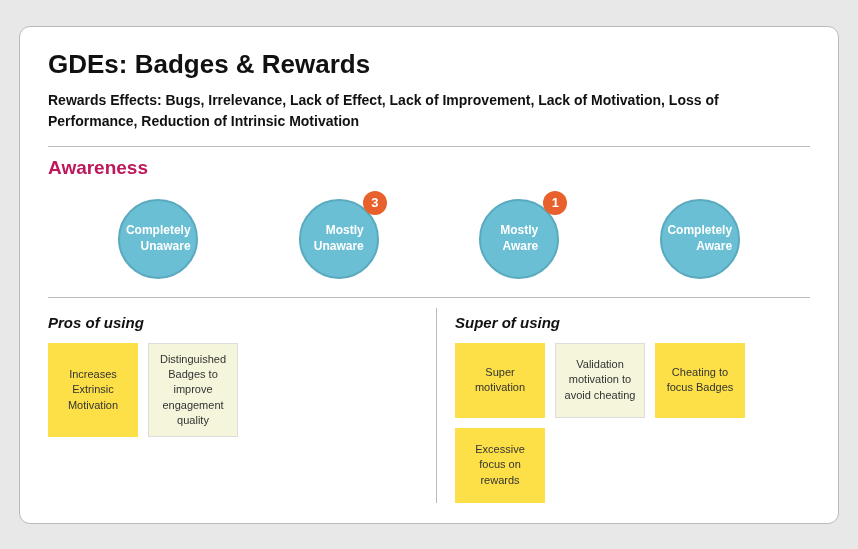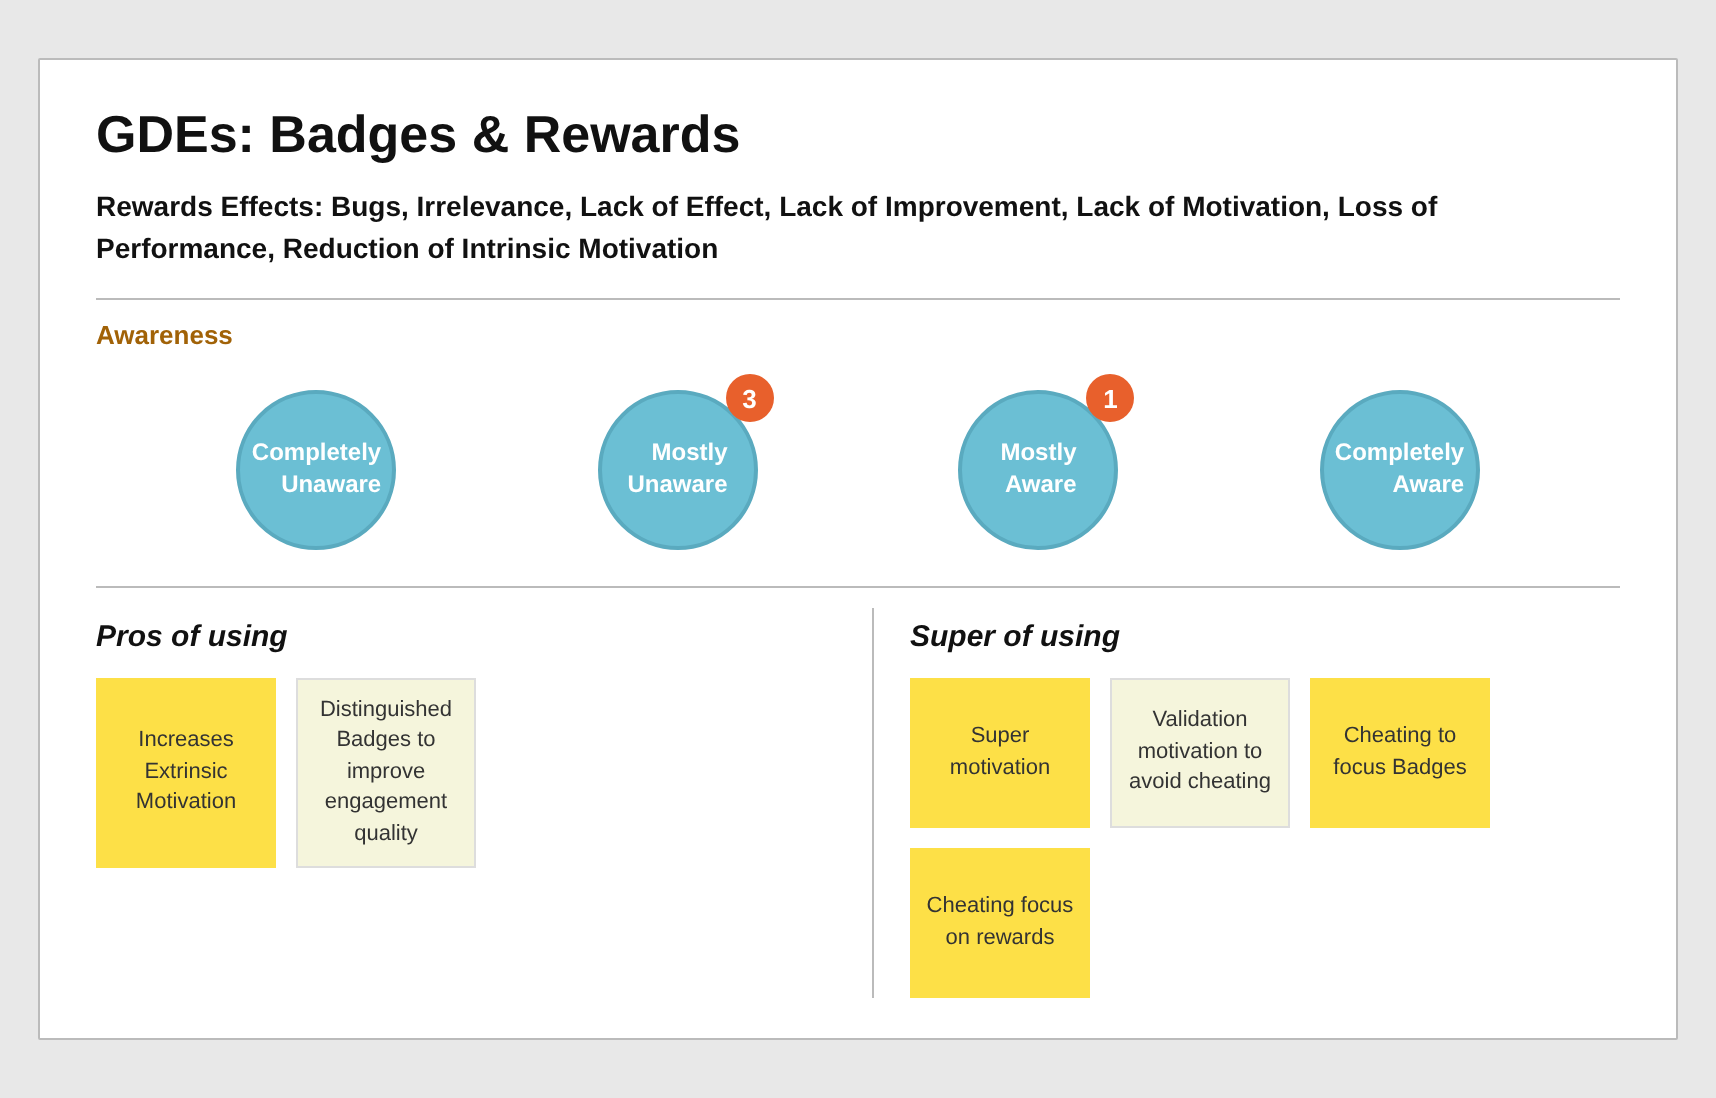--- a/index.html
+++ b/index.html
@@ -7,21 +7,21 @@
       font-family: Arial, sans-serif;
       background: #e8e8e8;
       display: flex;
       align-items: center;
       justify-content: center;
       min-height: 100vh;
     }
     .card {
       background: #fff;
       border: 1.5px solid #bbb;
-      border-radius: 1px;
+      border-radius: 11px;
       width: 820px;
       padding: 22px 28px 20px 28px;
     }
     .main-title {
       font-size: 26px;
       font-weight: bold;
       margin-bottom: 10px;
       color: #111;
     }
     .negative-effects {
@@ -32,23 +32,23 @@
     }
     .negative-effects span {
       font-weight: bold;
     }
     .divider {
       border: none;
       border-top: 1.5px solid #bbb;
       margin-bottom: 10px;
     }
     .awareness-label {
-      font-size: 13px;
-      font-weight: bold;
-      color: #a16207;
+      font-size: 19px;
+      font-weight: bold;
+      color: #be185d;
       margin-bottom: 20px;
     }
     .awareness-row {
       display: flex;
       flex-direction: row;
       align-items: center;
       justify-content: space-around;
       margin-bottom: 18px;
       padding: 0 20px;
     }
@@ -198,17 +198,17 @@
       </div>
     </div>
     <div class="cons-section">
       <div class="section-label">
         <span>Super</span><span> of using</span>
       </div>
       <div class="sticky-notes-row">
         <div class="sticky sticky-yellow">Super motivation</div>
         <div class="sticky sticky-white">Validation motivation to avoid cheating</div>
         <div class="sticky sticky-yellow">Cheating to focus Badges</div>
-        <div class="sticky sticky-yellow">Cheating focus on rewards</div>
+        <div class="sticky sticky-yellow">Excessive focus on rewards</div>
       </div>
     </div>
   </div>
 </div>
 
 </body></html>

